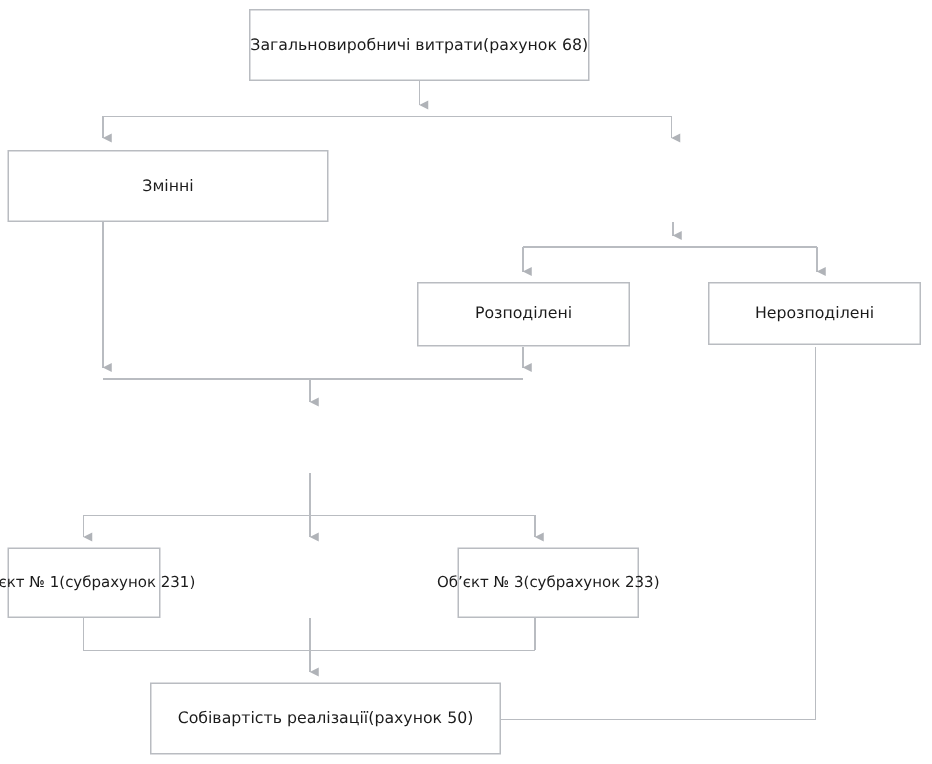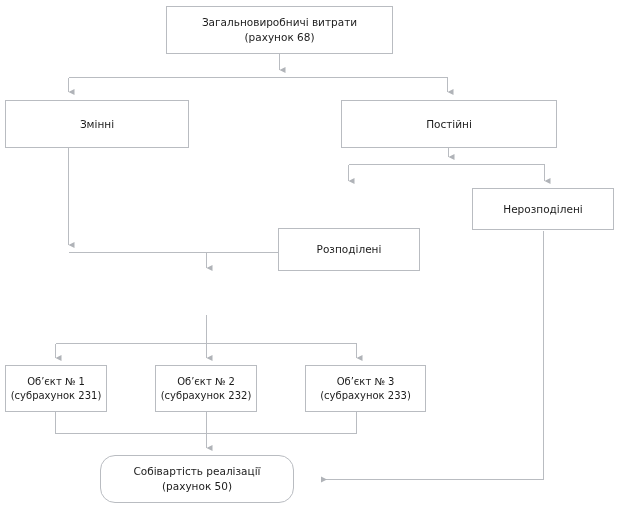--- a/index.html
+++ b/index.html
@@ -21,21 +21,21 @@
     top: 0;
     width: 621px;
     height: 509px;
   }
   .node {
     position: absolute;
     box-sizing: border-box;
     border: 1px solid #b9bcc1;
     background: #ffffff;
     display: flex;
-    flex-direction: column;
+    flex-direction: row;
     align-items: center;
     justify-content: center;
     text-align: center;
     color: #1b1b1b;
     font-size: 10.5px;
     line-height: 15px;
     z-index: 2;
   }
   .node .line1,
   .node .line2 {
@@ -90,50 +90,43 @@
 
       <path d="M543.5,231 L543.5,479.5 L321,479.5" marker-end="url(#arrowLeft)"></path>
     </g>
   </svg>
 
   <div class="node" style="left:166px; top:6px; width:227px; height:48px;">
     <span class="line1">Загальновиробничі витрати</span>
     <span class="line2">(рахунок 68)</span>
   </div>
 
-  <div class="node" style="left:5px; top:100px; width:184px; height:48px;">
+  <div class="node" style="left:5px; top:100px; width:214px; height:48px;">
     <span class="line1">Змінні</span>
   </div>
 
-  <div class="node" style="left:341px; top:100px; width:216px; height:48px;">
-    <span class="line1">Постійні</span>
-  </div>
 
-  <div class="node" style="left:278px; top:188px; width:142px; height:43px;margin-top:40px;">
+  <div class="node" style="left:278px; top:188px; width:142px; height:43px;">
     <span class="line1">Розподілені</span>
   </div>
 
   <div class="node" style="left:472px; top:188px; width:142px; height:42px;">
     <span class="line1">Нерозподілені</span>
   </div>
 
 
   <div class="node small" style="left:5px; top:365px; width:102px; height:47px;">
     <span class="line1">Об’єкт № 1</span>
     <span class="line2">(субрахунок 231)</span>
   </div>
 
-  <div class="node small" style="left:155px; top:365px; width:102px; height:47px;">
-    <span class="line1">Об’єкт № 2</span>
-    <span class="line2">(субрахунок 232)</span>
-  </div>
 
   <div class="node small" style="left:305px; top:365px; width:121px; height:47px;">
     <span class="line1">Об’єкт № 3</span>
     <span class="line2">(субрахунок 233)</span>
   </div>
 
-  <div class="node" style="left:100px; top:455px; width:194px; height:48px;border-radius:15px;">
+  <div class="node" style="left:100px; top:455px; width:234px; height:48px;">
     <span class="line1">Собівартість реалізації</span>
     <span class="line2">(рахунок 50)</span>
   </div>
 
 </div>
 
 </body></html>

